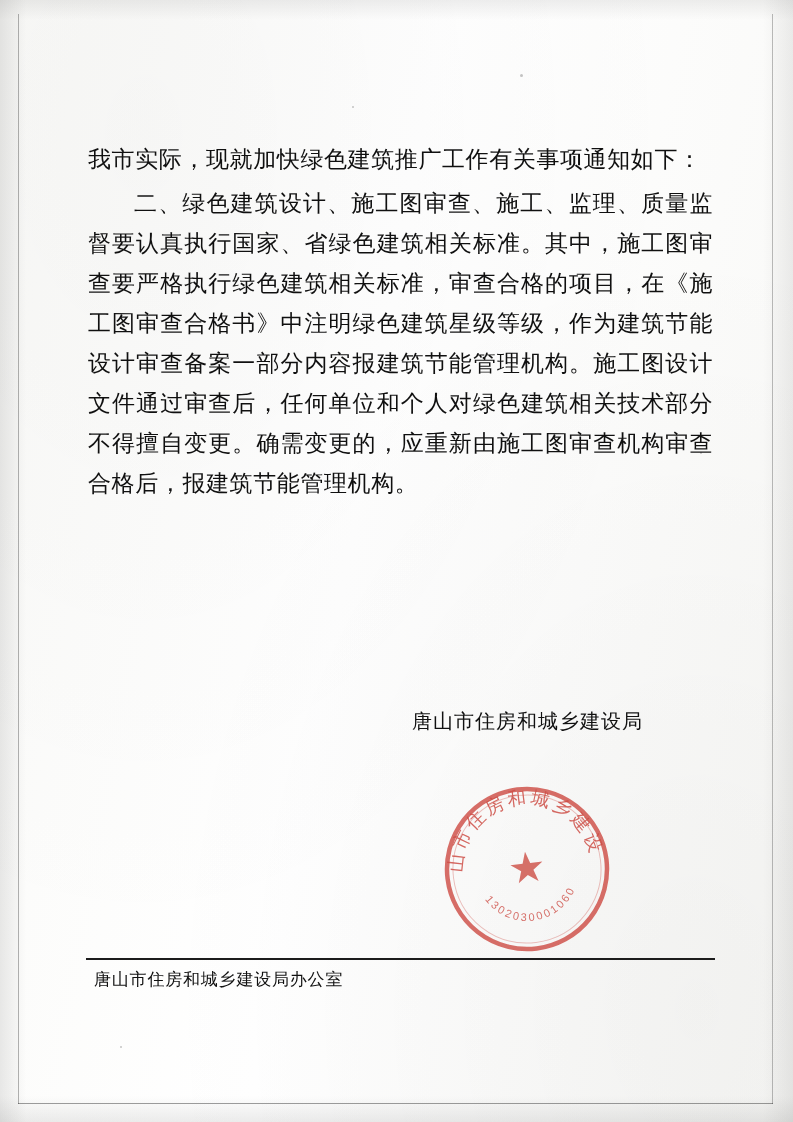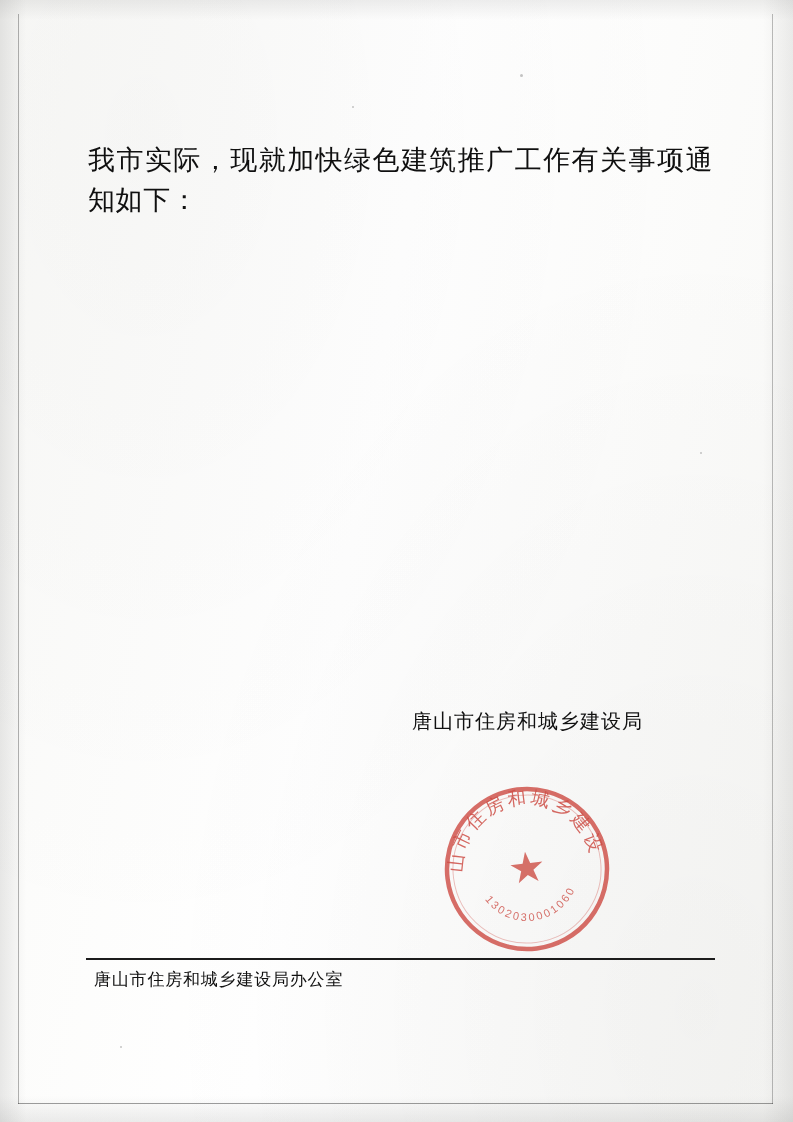--- a/index.html
+++ b/index.html
@@ -56,21 +56,21 @@
   }
 
   .content {
     position: absolute;
     left: 88px;
     right: 80px;
     top: 140px;
   }
 
   .para {
-    font-size: 27px;
+    font-size: 23px;
     line-height: 40px;
     letter-spacing: 0.6px;
     text-align: justify;
     text-justify: inter-ideograph;
     margin: 0 0 4px 0;
     color: #101010;
   }
   .para.indent {
     text-indent: 2em;
   }
@@ -169,20 +169,21 @@
   <div class="sheet-right-line"></div>
   <div class="sheet-bottom-line"></div>
 
   <div class="speck" style="left:520px; top:74px; width:3px; height:3px;"></div>
   <div class="speck" style="left:352px; top:106px; width:2px; height:2px;"></div>
   <div class="speck" style="left:700px; top:452px; width:2px; height:2px;"></div>
   <div class="speck" style="left:120px; top:1046px; width:2px; height:2px;"></div>
 
   <div class="content">
     <p class="para first">我市实际，现就加快绿色建筑推广工作有关事项通知如下：</p>
+    <p class="para indent">二、绿色建筑设计、施工图审查、施工、监理、质量监督要认真执行国家、省绿色建筑相关标准。其中，施工图审查要严格执行绿色建筑相关标准，审查合格的项目，在《施工图审查合格书》中注明绿色建筑星级等级，作为建筑节能设计审查备案一部分内容报建筑节能管理机构。施工图设计文件通过审查后，任何单位和个人对绿色建筑相关技术部分不得擅自变更。确需变更的，应重新由施工图审查机构审查合格后，报建筑节能管理机构。</p>
   </div>
 
   <div class="sign-block">
     <div class="sign-line-1">唐山市住房和城乡建设局</div>
   </div>
 
   <div class="seal">
     <svg width="174" height="174" viewBox="0 0 174 174" aria-hidden="true">
       <defs>
         <path id="sealTopArc" d="M 22,87 A 65,65 0 0 1 152,87"></path>

